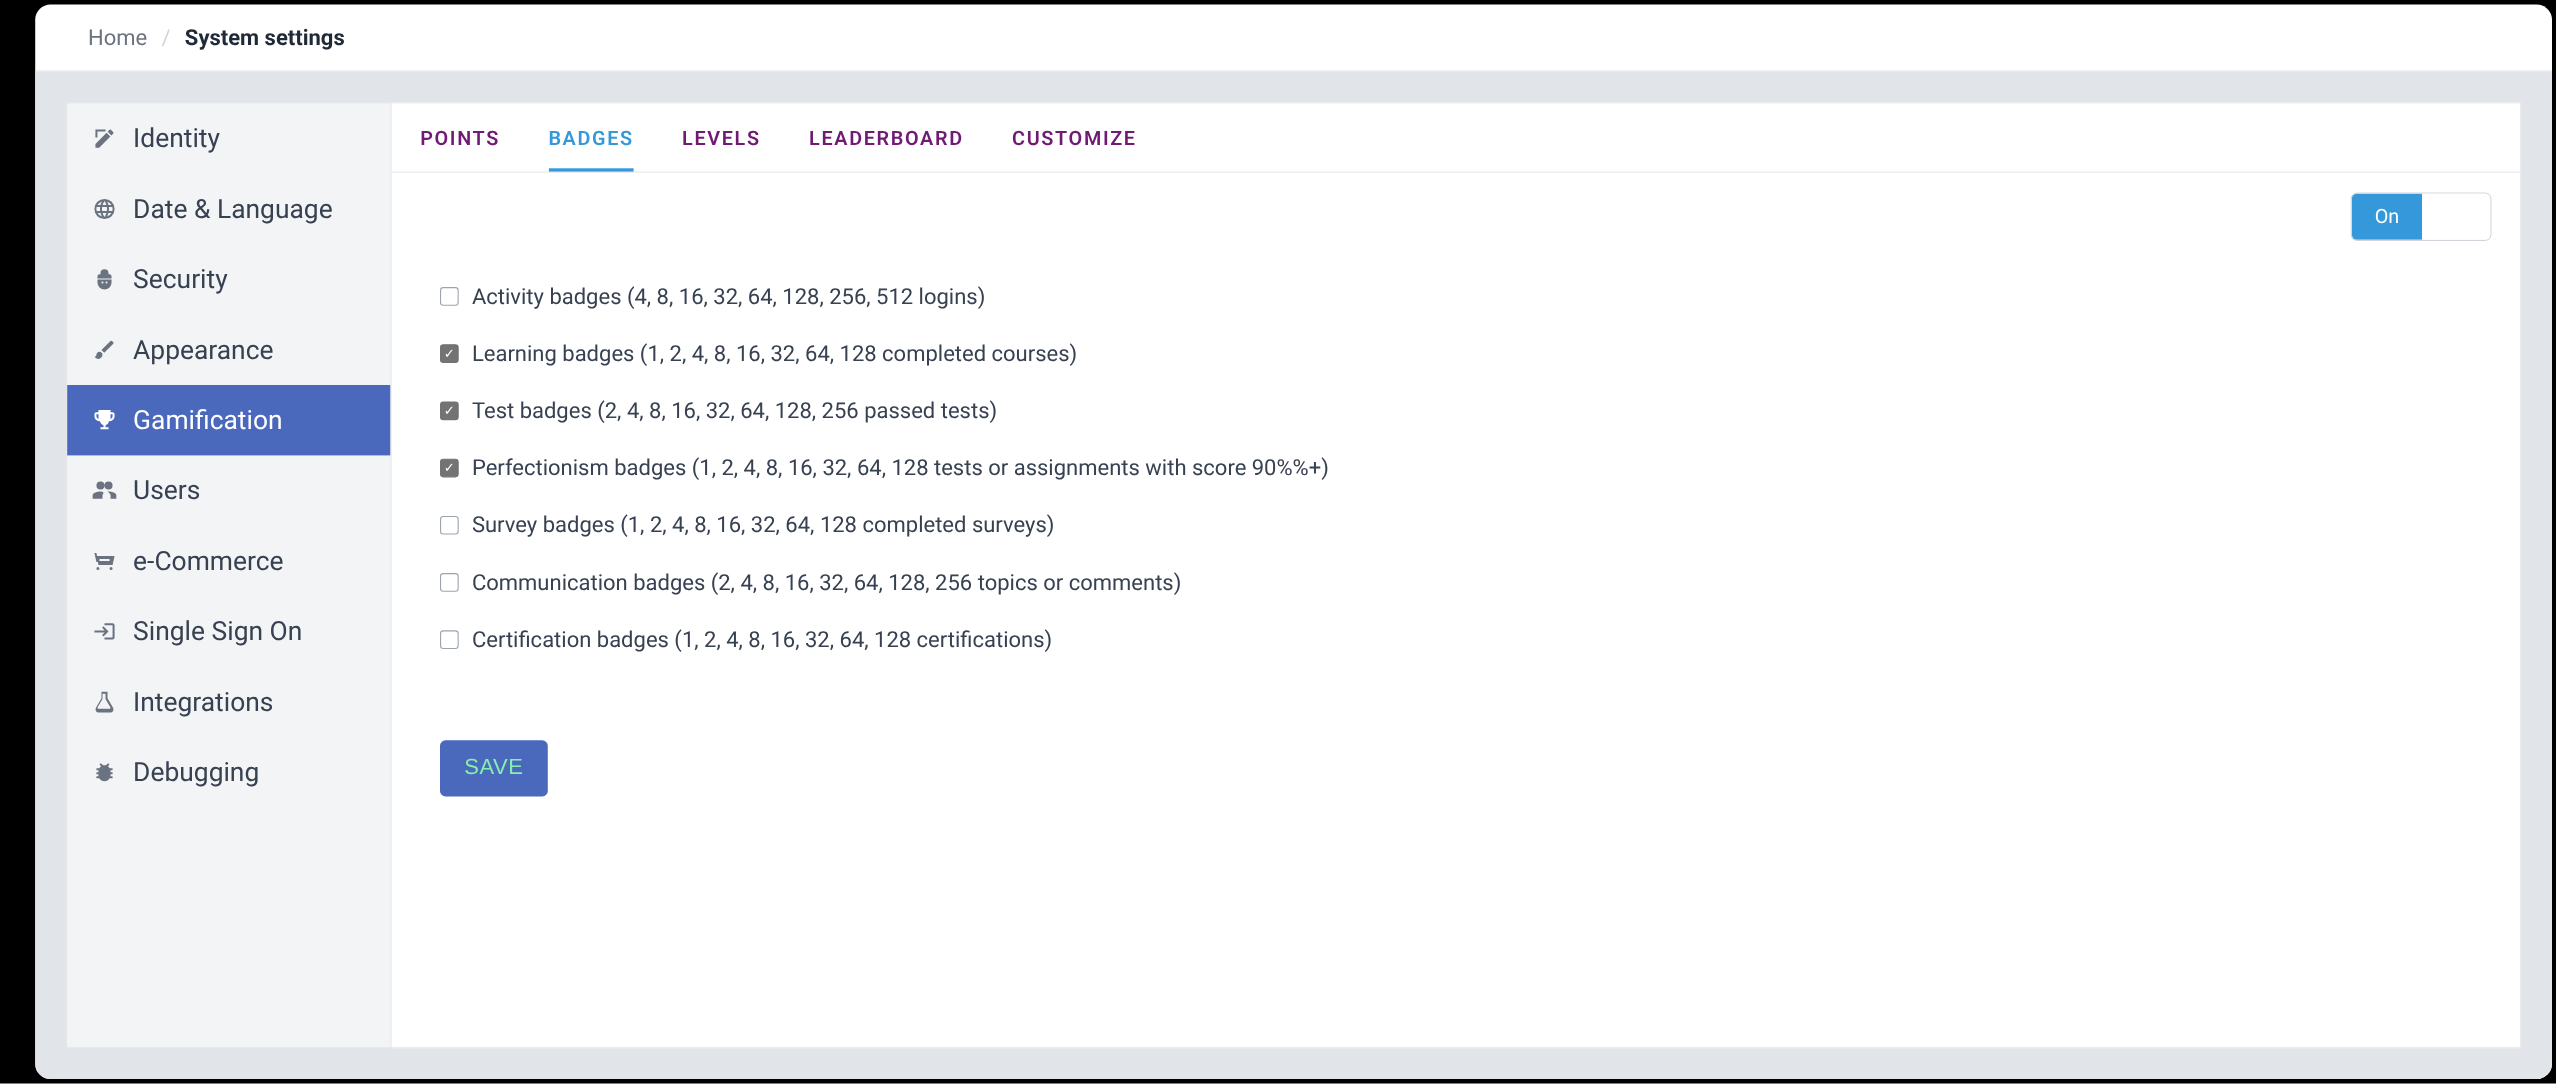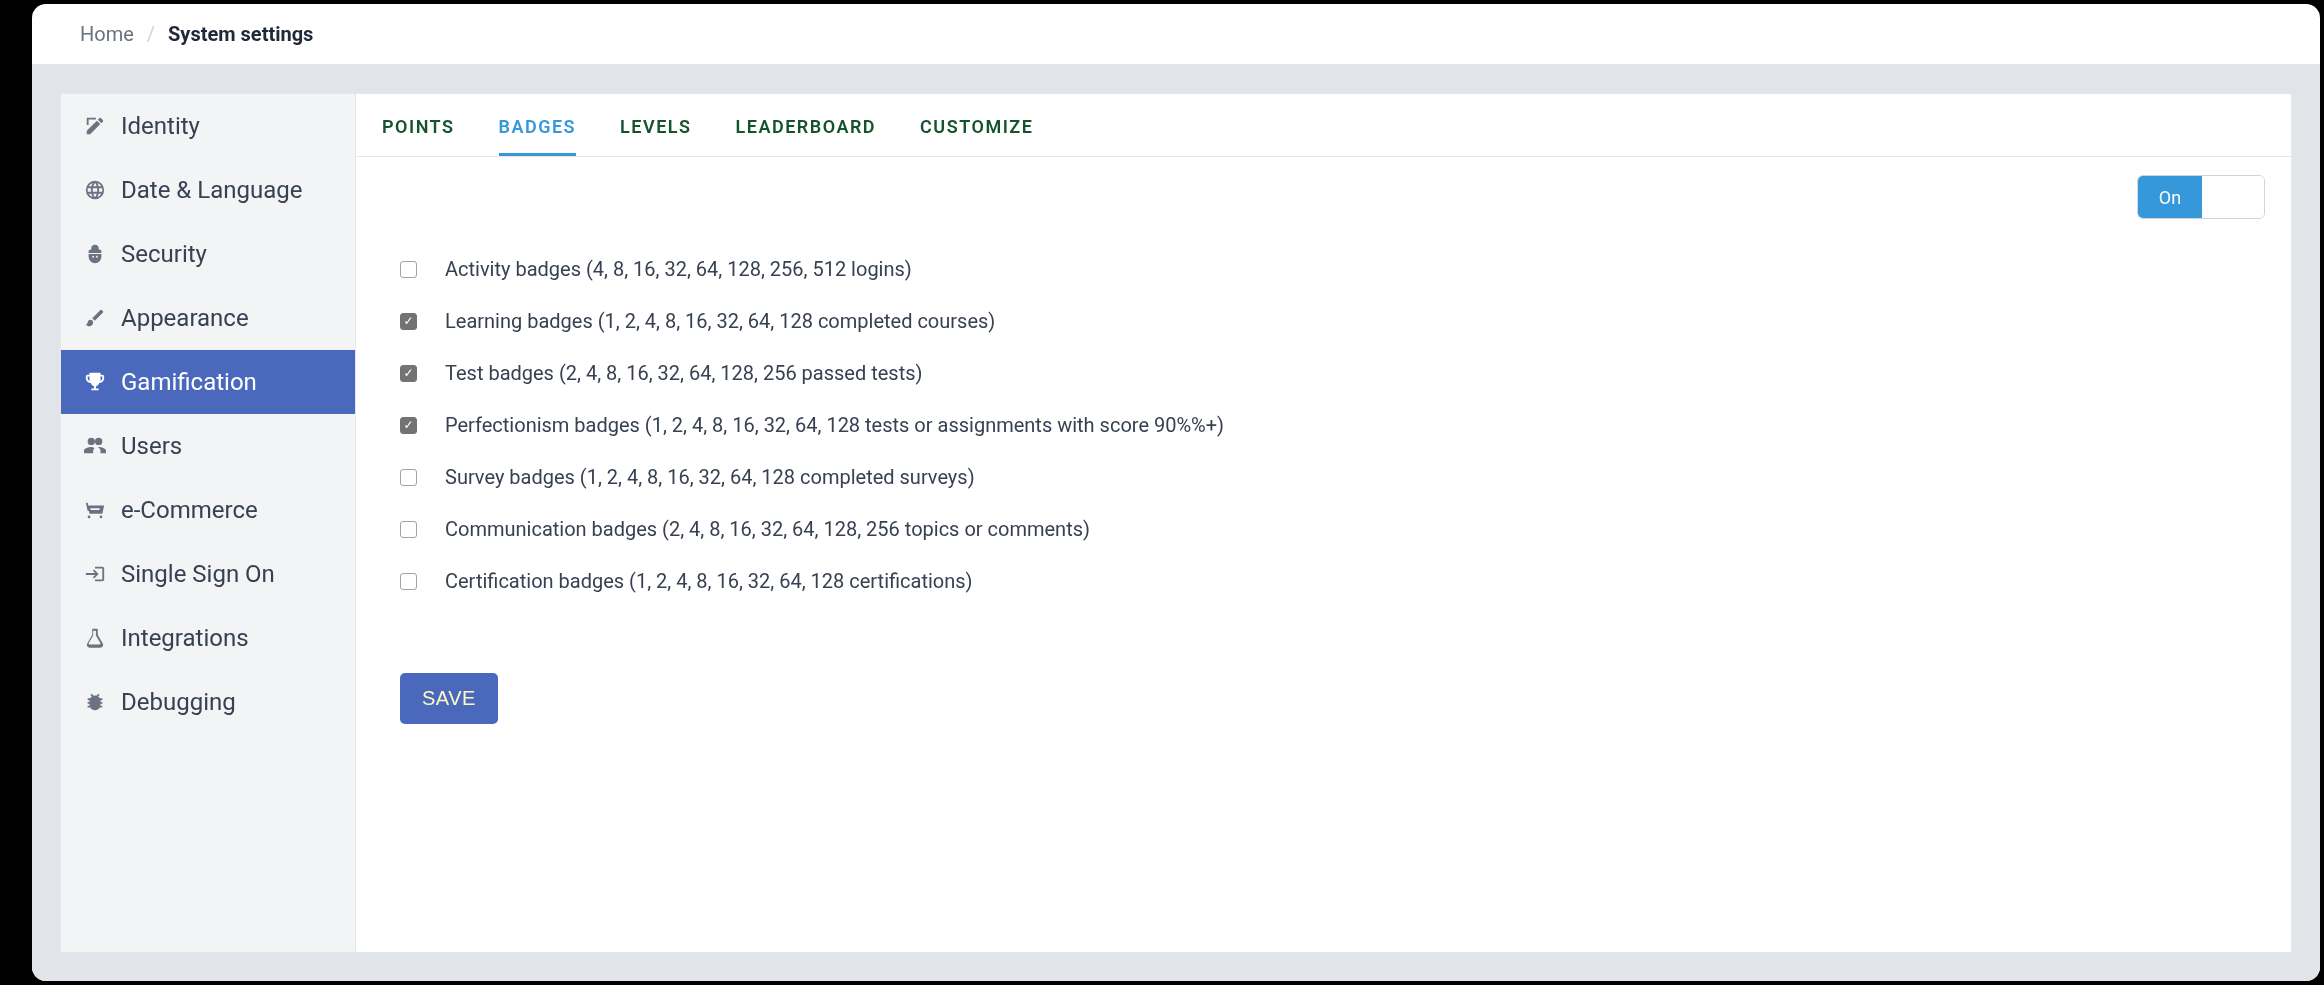--- a/index.html
+++ b/index.html
@@ -11,33 +11,33 @@
     .breadcrumb-bar .current { color: #1f2937; font-weight: 700; }
     .body-area { display: flex; flex: 1; background: #e1e4e8; padding: 28px; gap: 0; overflow: hidden; }
     .sidebar { width: 296px; background: #f3f4f6; border: 1px solid #e5e7eb; border-radius: 2px; overflow: hidden; }
     .sidebar-item { display: flex; align-items: center; gap: 14px; padding: 18px 22px; font-size: 24px; color: #374151; cursor: pointer; }
     .sidebar-item.active { background: #4a69bd; color: #fff; }
     .sidebar-item .icon { width: 24px; height: 24px; flex-shrink: 0; display: inline-flex; align-items: center; justify-content: center; }
     .sidebar-item .icon svg { width: 22px; height: 22px; fill: #6b7280; }
     .sidebar-item.active .icon svg { fill: #fff; }
     .main { flex: 1; background: #fff; border: 1px solid #e5e7eb; border-left: none; display: flex; flex-direction: column; }
     .tabs { display: flex; gap: 44px; padding: 0 26px; border-bottom: 1px solid #e5e7eb; }
-    .tab { padding: 22px 0 16px; font-size: 18px; font-weight: 600; letter-spacing: 1.5px; color: #14532d; cursor: pointer; border-bottom: 3px solid transparent; }
+    .tab { padding: 22px 0 16px; font-size: 18px; font-weight: 600; letter-spacing: 1.5px; color: #701a75; cursor: pointer; border-bottom: 3px solid transparent; }
     .tab.active { color: #3498db; border-bottom-color: #3498db; }
     .toggle-row { display: flex; justify-content: flex-end; padding: 18px 26px 10px; }
     .toggle { width: 128px; height: 44px; border: 1px solid #d1d5db; border-radius: 6px; display: flex; overflow: hidden; cursor: pointer; }
     .toggle-on { width: 64px; background: #3498db; color: #fff; display: flex; align-items: center; justify-content: center; font-size: 18px; }
     .toggle-off { flex: 1; background: #fff; }
     .options { padding: 14px 44px 30px; }
-    .option-row { display: flex; align-items: center; gap: 28px; padding: 14px 0; }
+    .option-row { display: flex; align-items: center; gap: 12px; padding: 14px 0; }
     .checkbox { width: 17px; height: 17px; border: 1px solid #9ca3af; border-radius: 3px; background: #fff; display: inline-flex; align-items: center; justify-content: center; cursor: pointer; flex-shrink: 0; }
     .checkbox.checked { background: #737373; border-color: #737373; }
     .checkbox.checked::after { content: "✓"; color: #fff; font-size: 12px; line-height: 1; }
     .option-label { font-size: 20px; color: #374151; cursor: pointer; }
-    .save-btn { margin: 36px 44px; padding: 14px 22px; background: #4a69bd; color: #fef9c3; border: none; border-radius: 5px; font-size: 20px; letter-spacing: 0.5px; cursor: pointer; }
+    .save-btn { margin: 36px 44px; padding: 14px 22px; background: #4a69bd; color: #86efac; border: none; border-radius: 5px; font-size: 20px; letter-spacing: 0.5px; cursor: pointer; }
   </style>
 </head>
 <body>
 
 <div class="window">
 
   <div class="breadcrumb-bar">
     <a href="#">Home</a>
     <span class="sep">/</span>
     <span class="current">System settings</span>

